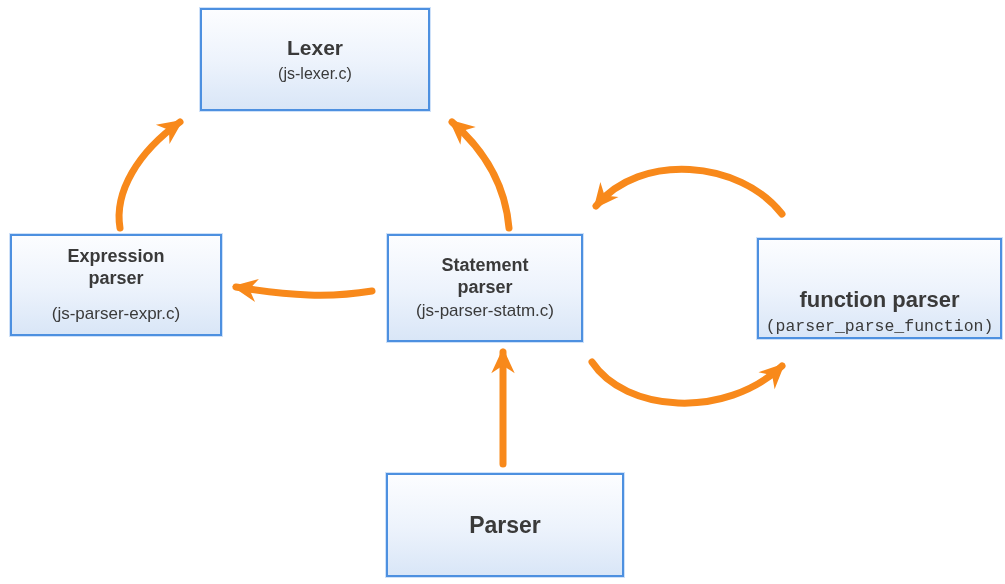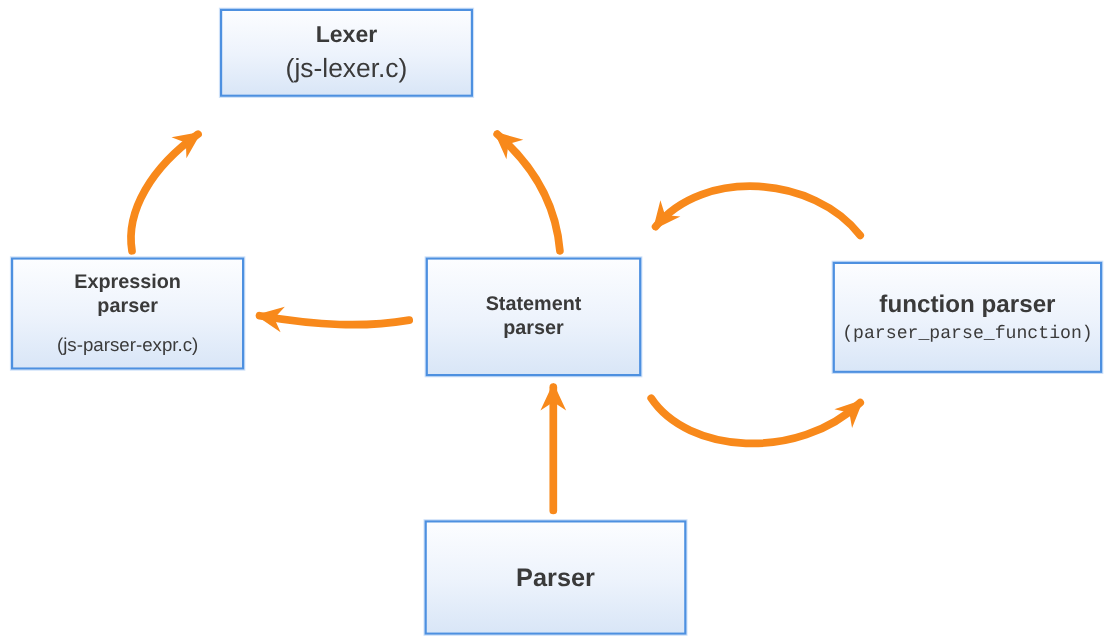--- a/index.html
+++ b/index.html
@@ -45,30 +45,30 @@
     justify-content:center;
     border:2px solid var(--node-border);
     background:linear-gradient(180deg,var(--node-fill-top) 0%,var(--node-fill-mid) 52%,var(--node-fill-bottom) 100%);
     box-shadow:0 0 0 1px rgba(158,196,243,0.5);
     color:var(--text-color);
     text-align:center;
     line-height:1.22;
   }
   .node .name{font-weight:700;display:block;}
   .node .file{display:block;margin-top:3px;font-weight:400;}
-  .node--lexer{left:200px;top:8px;width:230px;height:80px;}
+  .node--lexer{left:200px;top:8px;width:230px;height:103px;}
   .node--lexer .name{font-size:21px;}
-  .node--lexer .file{font-size:24px;text-align:center;}
+  .node--lexer .file{font-size:16px;text-align:center;}
   .node--expression{left:10px;top:234px;width:212px;height:102px;}
   .node--expression .name{font-size:18px;}
   .node--expression .file{font-size:17px;margin-top:14px;}
   .node--statement{left:387px;top:234px;width:196px;height:108px;}
   .node--statement .name{font-size:18px;}
   .node--statement .file{font-size:17px;margin-top:2px;}
-  .node--function{left:757px;top:238px;width:245px;height:101px;}
+  .node--function{left:757px;top:238px;width:245px;height:101px;justify-content:flex-end;}
   .node--function .name{font-size:22px;}
   .node--function .file{font-size:16.5px;font-family:Liberation Mono, monospace;}
   .node--parser{left:386px;top:473px;width:238px;height:104px;}
   .node--parser .name{font-size:23px;}
   .node--parser .file{font-size:17.5px;}
 </style>
 </head>
 <body>
 
 <div id="canvas">
@@ -95,20 +95,21 @@
 
   <div class="node node--expression">
     <span class="name">Expression</span>
     <span class="name">parser</span>
     <span class="file">(js-parser-expr.c)</span>
   </div>
 
   <div class="node node--statement">
     <span class="name">Statement</span>
     <span class="name">parser</span>
+    <span class="file">(js-parser-statm.c)</span>
   </div>
 
   <div class="node node--function">
     <span class="name">function parser</span>
     <span class="name"></span>
     <span class="file">(parser_parse_function)</span>
   </div>
 
   <div class="node node--parser">
     <span class="name">Parser</span>

